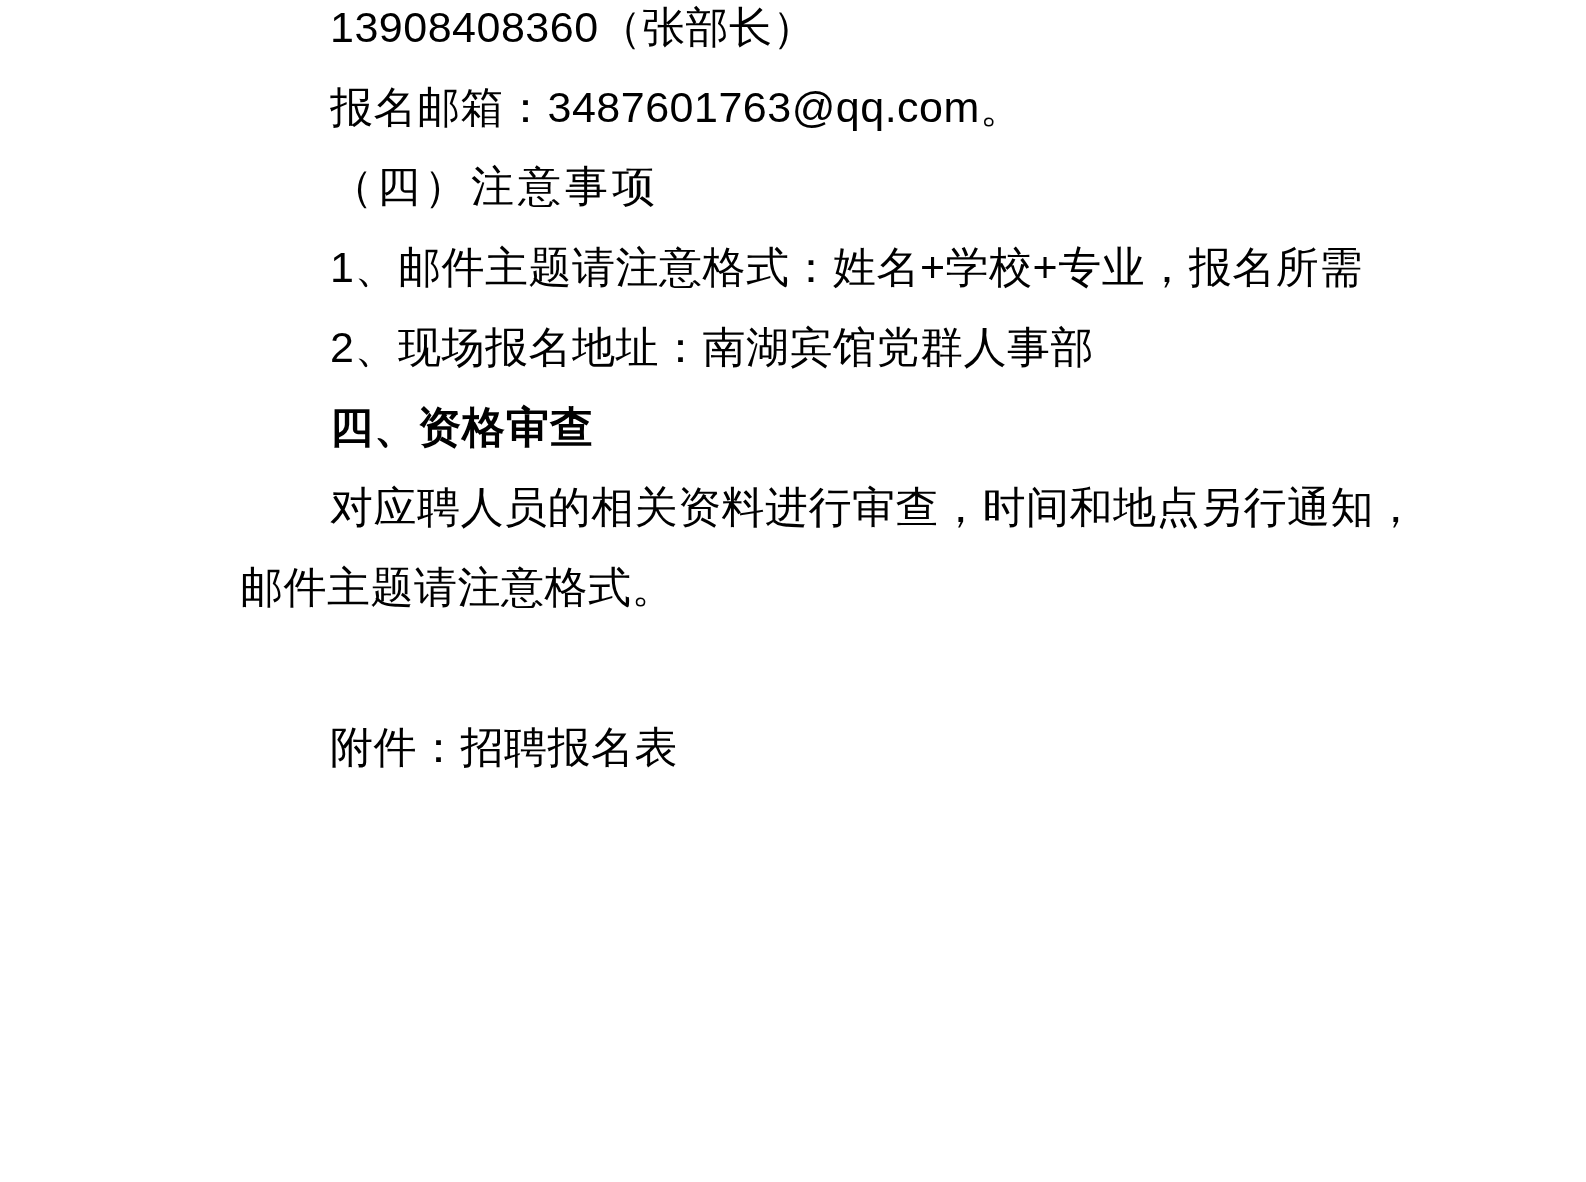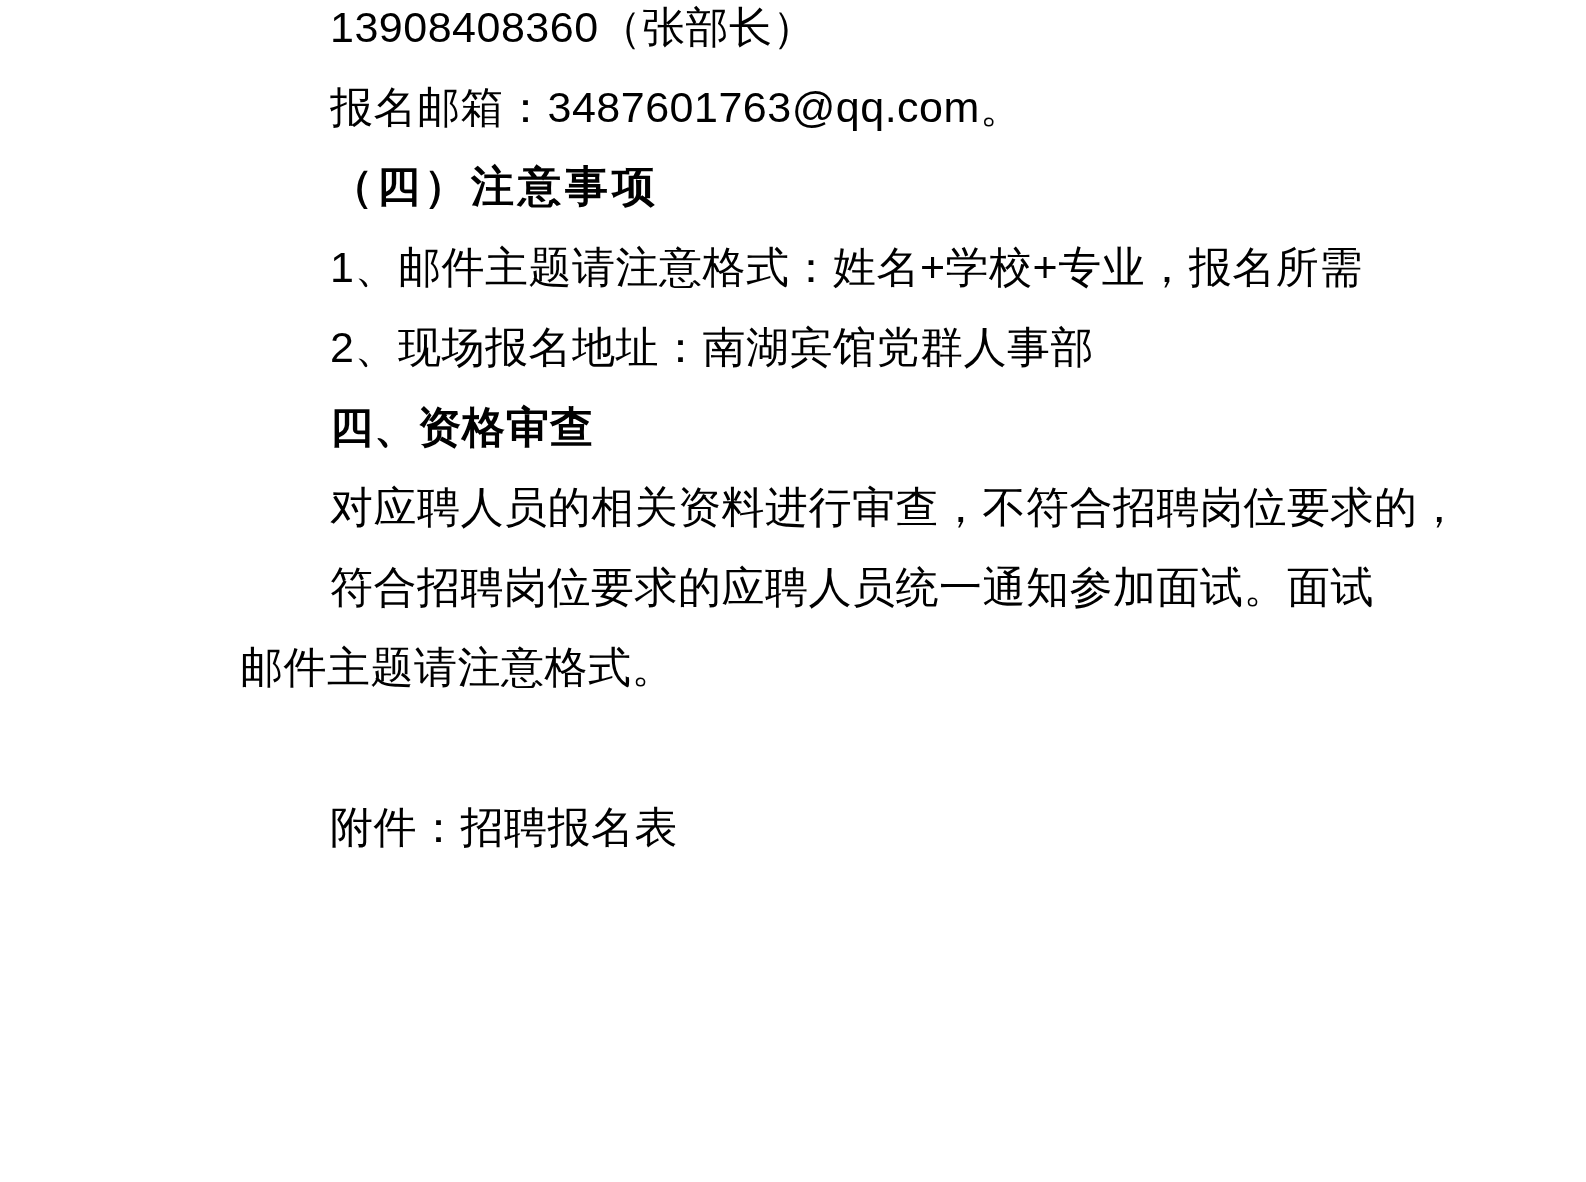--- a/index.html
+++ b/index.html
@@ -32,38 +32,37 @@
   .line.indent {
     text-indent: 90px;
   }
   .line.section-heading {
     font-family: "Liberation Sans", "DejaVu Sans", sans-serif;
     font-weight: 700;
     letter-spacing: 1px;
   }
   .line.sub-heading {
     font-family: "Liberation Serif", "DejaVu Serif", serif;
-    font-weight: 700;
+    font-weight: 400;
     letter-spacing: 4px;
   }
   .line.blank {
     height: 80px;
   }
 </style>
 </head>
 <body>
 
 <div class="page">
   <div class="content">
 
   <div class="line body indent">13908408360（张部长）</div>
       <div class="line body indent">报名邮箱：3487601763@qq.com。</div>
       <div class="line sub-heading indent">（四）注意事项</div>
       <div class="line body indent">1、邮件主题请注意格式：姓名+学校+专业，报名所需</div>
       <div class="line body indent">2、现场报名地址：南湖宾馆党群人事部</div>
       <div class="line section-heading indent">四、资格审查</div>
-      <div class="line body indent">对应聘人员的相关资料进行审查，不符合招聘岗位要求的，</div>
-      <div class="line body indent">符合招聘岗位要求的应聘人员统一通知参加面试。面试</div>
+      <div class="line body indent">对应聘人员的相关资料进行审查，时间和地点另行通知，</div>
       <div class="line body">邮件主题请注意格式。</div>
       <div class="line blank"></div>
       <div class="line body indent">附件：招聘报名表</div>
     </div>
 </div>
 
 </body></html>

